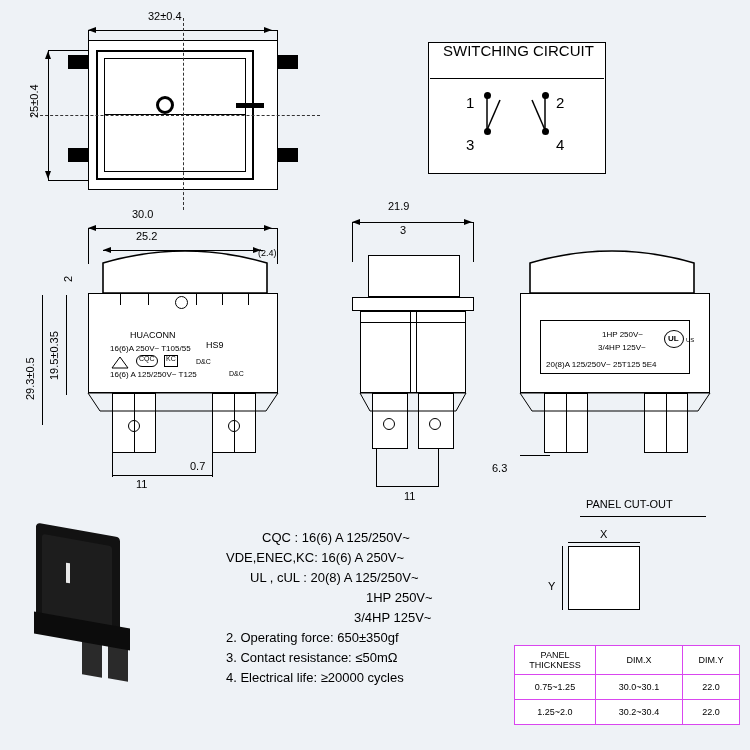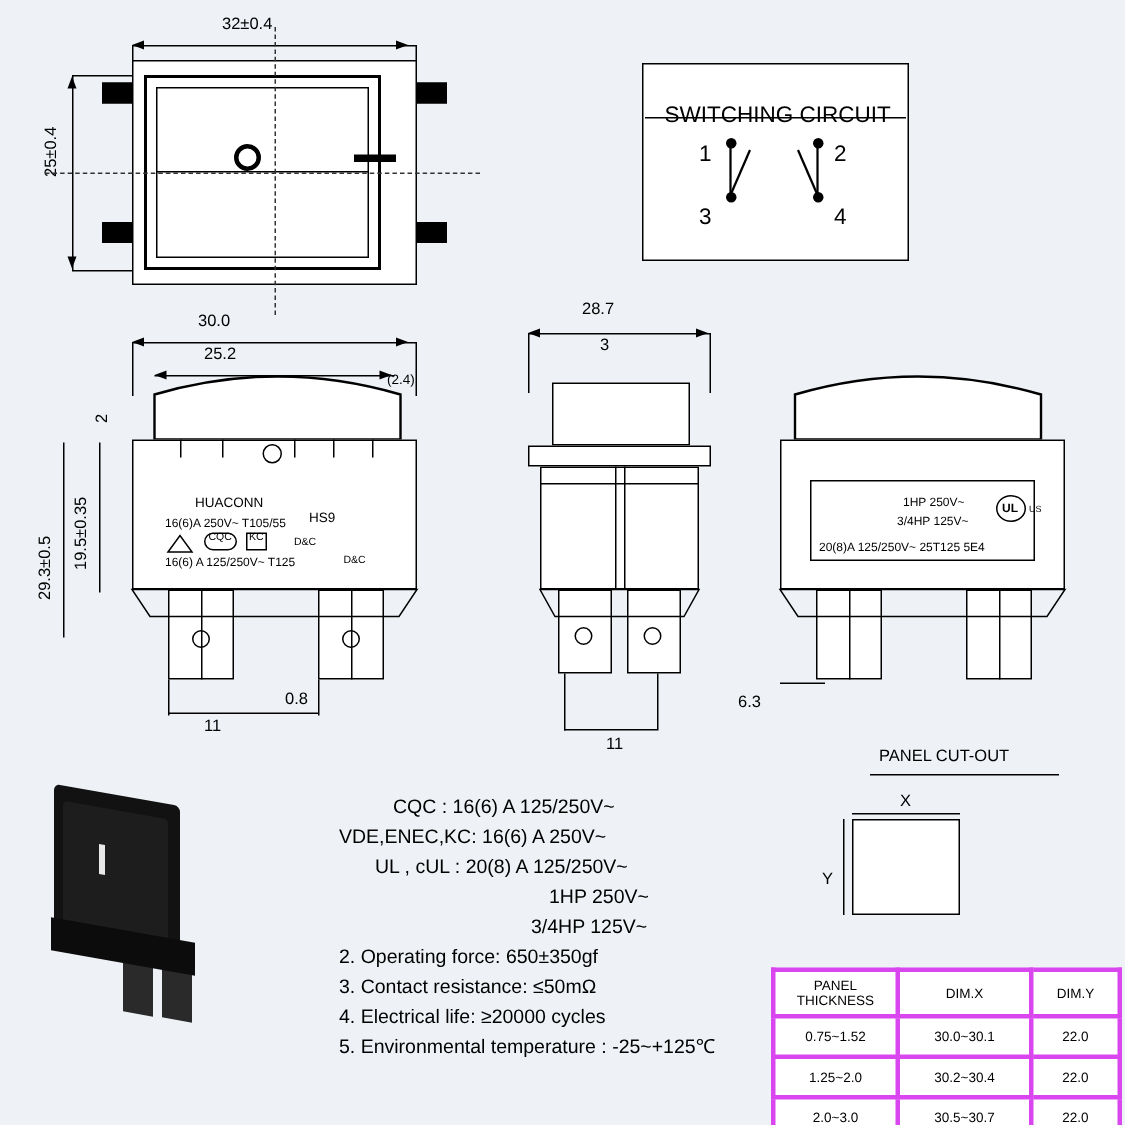--- a/index.html
+++ b/index.html
@@ -21,21 +21,21 @@
   .vl{width:1px;}
   .dash-h{position:absolute;height:0;border-top:1px dashed #333;}
   .dash-v{position:absolute;width:0;border-left:1px dashed #333;}
   .box{position:absolute;border:1px solid #000;box-sizing:border-box;background:#fff;}
   .boxnf{position:absolute;border:1px solid #000;box-sizing:border-box;}
   .filled{background:#000;}
   
   .spec{font-size:13px;line-height:20px;}
   .spec .indent1{padding-left:36px;}
   table.cutout{border-collapse:collapse;font-size:9px;}
-  table.cutout td,table.cutout th{border:3px solid #d946ef;padding:2px 4px;text-align:center;font-weight:normal;background:#fff;}
+  table.cutout td,table.cutout th{border:1px solid #d946ef;padding:2px 4px;text-align:center;font-weight:normal;background:#fff;}
   .circ{position:absolute;border:1px solid #000;border-radius:50%;box-sizing:border-box;}
   .dot{position:absolute;border-radius:50%;background:#000;}
   svg{position:absolute;overflow:visible;}
 </style>
 </head>
 <body>
 
 <div class="sheet">
 
   <div class="lbl abs" style="left:148px;top:10px;">32±0.4</div>
@@ -68,21 +68,21 @@
 
   <div class="box filled" style="left:68px;top:55px;width:20px;height:14px;background:#000;"></div>
   <div class="box filled" style="left:68px;top:148px;width:20px;height:14px;background:#000;"></div>
   <div class="box filled" style="left:278px;top:55px;width:20px;height:14px;background:#000;"></div>
   <div class="box filled" style="left:278px;top:148px;width:20px;height:14px;background:#000;"></div>
 
   <div class="dash-h" style="left:30px;top:115px;width:290px;"></div>
   <div class="dash-v" style="left:183px;top:18px;height:192px;"></div>
 
   <div class="box" style="left:428px;top:42px;width:178px;height:132px;"></div>
-  <div class="lbl abs" style="left:443px;top:68px;font-size:15px;">SWITCHING CIRCUIT</div>
+  <div class="lbl abs" style="left:443px;top:42px;font-size:15px;">SWITCHING CIRCUIT</div>
   <div class="ln hl abs" style="left:430px;top:78px;width:174px;"></div>
 
   <div class="dot" style="left:484px;top:92px;width:7px;height:7px;"></div>
   <div class="dot" style="left:542px;top:92px;width:7px;height:7px;"></div>
   <div class="dot" style="left:484px;top:128px;width:7px;height:7px;"></div>
   <div class="dot" style="left:542px;top:128px;width:7px;height:7px;"></div>
 
   <svg width="110" height="55" style="left:470px;top:88px;">
     <line x1="17" y1="8" x2="17" y2="42" stroke="#000" stroke-width="1.5"></line>
     <line x1="75" y1="8" x2="75" y2="42" stroke="#000" stroke-width="1.5"></line>
@@ -150,27 +150,27 @@
   <div class="box" style="left:212px;top:393px;width:44px;height:60px;"></div>
   <div class="circ" style="left:128px;top:420px;width:12px;height:12px;"></div>
   <div class="circ" style="left:228px;top:420px;width:12px;height:12px;"></div>
   <div class="ln vl abs" style="left:134px;top:393px;height:60px;"></div>
   <div class="ln vl abs" style="left:234px;top:393px;height:60px;"></div>
 
   <svg width="200" height="20" style="left:88px;top:393px;">
     <path d="M0,0 L190,0 L178,18 L12,18 Z" fill="none" stroke="#000" stroke-width="1"></path>
   </svg>
 
-  <div class="lbl abs" style="left:190px;top:460px;">0.8</div>
+  <div class="lbl abs" style="left:190px;top:460px;">0.7</div>
   <div class="lbl abs" style="left:136px;top:478px;">11</div>
   <div class="ln hl abs" style="left:112px;top:475px;width:100px;"></div>
   <div class="ln vl abs" style="left:112px;top:453px;height:24px;"></div>
   <div class="ln vl abs" style="left:212px;top:453px;height:24px;"></div>
 
-  <div class="lbl abs" style="left:388px;top:200px;">28.7</div>
+  <div class="lbl abs" style="left:388px;top:200px;">21.9</div>
   <div class="ln hl abs" style="left:352px;top:222px;width:122px;"></div>
   <svg width="132" height="12" style="left:346px;top:216px;">
     <path d="M6,6 L14,3 L14,9 Z" fill="#000"></path>
       <path d="M126,6 L118,3 L118,9 Z" fill="#000"></path>
   </svg>
   <div class="ln vl abs" style="left:352px;top:222px;height:40px;"></div>
   <div class="ln vl abs" style="left:473px;top:222px;height:40px;"></div>
   <div class="lbl abs" style="left:400px;top:224px;">3</div>
 
   <div class="box" style="left:368px;top:255px;width:92px;height:42px;background:#fff;"></div>
@@ -226,52 +226,46 @@
 
   <div class="abs spec" style="left:226px;top:528px;width:300px;">
     <div class="indent1">CQC  :  16(6) A 125/250V~</div>
     <div style="padding-left:-4px;">VDE,ENEC,KC: 16(6) A  250V~</div>
     <div style="padding-left:24px;">UL , cUL :  20(8) A 125/250V~</div>
     <div style="padding-left:140px;">1HP  250V~</div>
     <div style="padding-left:128px;">3/4HP  125V~</div>
     <div>2. Operating force:  650±350gf</div>
     <div>3. Contact resistance:  ≤50mΩ</div>
     <div>4. Electrical life: ≥20000 cycles</div>
-    <div>5. Environmental temperature : -25~+125℃</div>
   </div>
 
   <div class="lbl abs" style="left:586px;top:498px;font-size:11px;">PANEL CUT-OUT</div>
   <div class="ln hl abs" style="left:580px;top:516px;width:126px;"></div>
 
   <div class="box" style="left:568px;top:546px;width:72px;height:64px;"></div>
   <div class="lbl abs" style="left:600px;top:528px;">X</div>
   <div class="ln hl abs" style="left:568px;top:542px;width:72px;"></div>
   <div class="lbl abs" style="left:548px;top:580px;">Y</div>
   <div class="ln vl abs" style="left:562px;top:546px;height:64px;"></div>
 
   <div class="abs" style="left:514px;top:645px;">
     <table class="cutout">
       <tbody>
           <tr>
         <th style="width:72px;height:24px;line-height:10px;">PANEL THICKNESS</th>
         <th style="width:78px;">DIM.X</th>
         <th style="width:48px;">DIM.Y</th>
       </tr>
       <tr>
-        <td style="height:20px;">0.75~1.52</td>
+        <td style="height:20px;">0.75~1.25</td>
         <td>30.0~30.1</td>
         <td>22.0</td>
       </tr>
       <tr>
         <td style="height:20px;">1.25~2.0</td>
         <td>30.2~30.4</td>
         <td>22.0</td>
       </tr>
-      <tr>
-        <td style="height:20px;">2.0~3.0</td>
-        <td>30.5~30.7</td>
-        <td>22.0</td>
-      </tr>
     </tbody>
       </table>
   </div>
 
 </div>
 
 </body></html>

